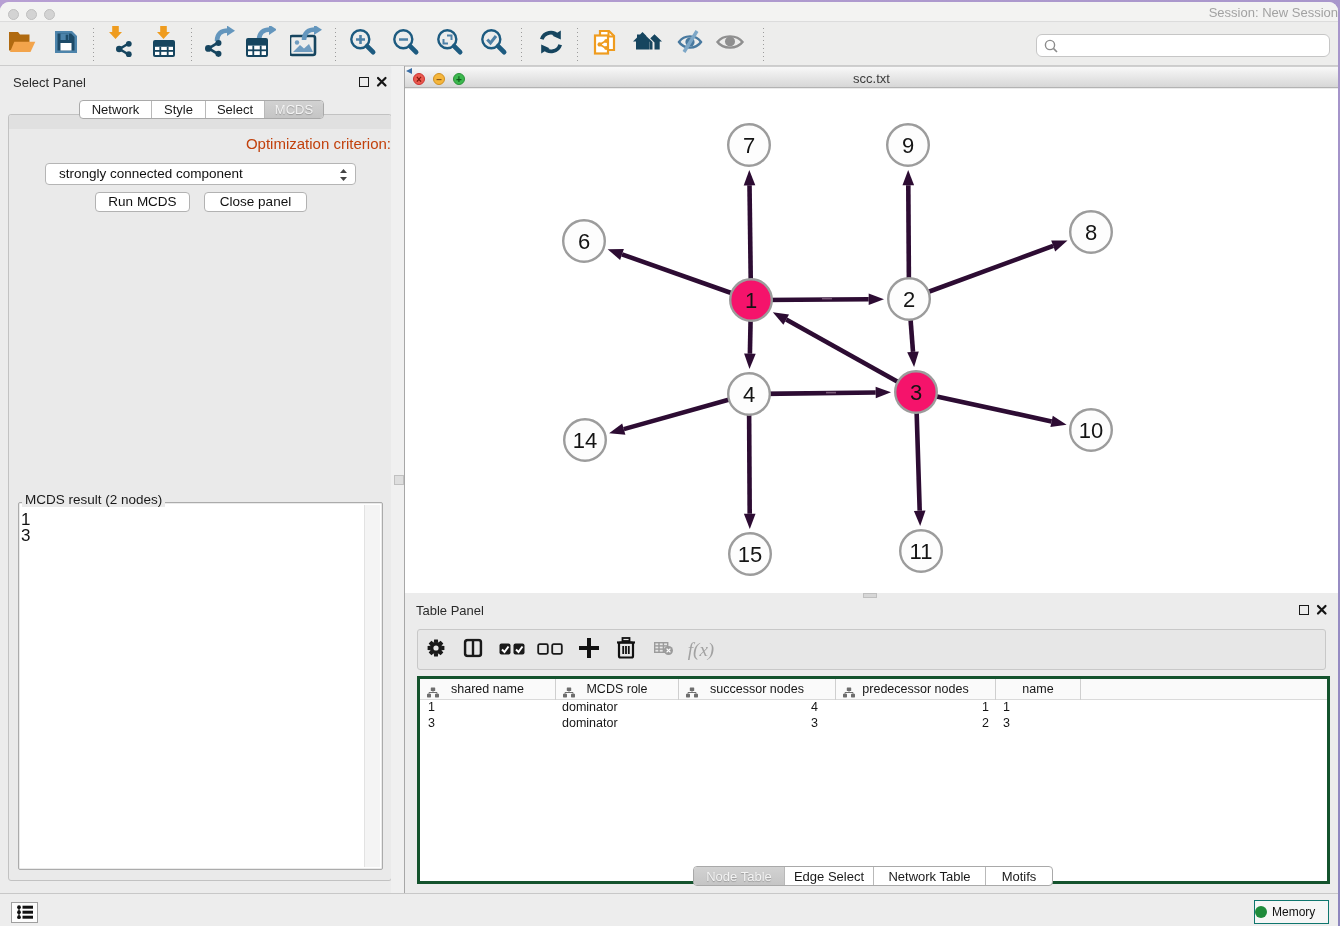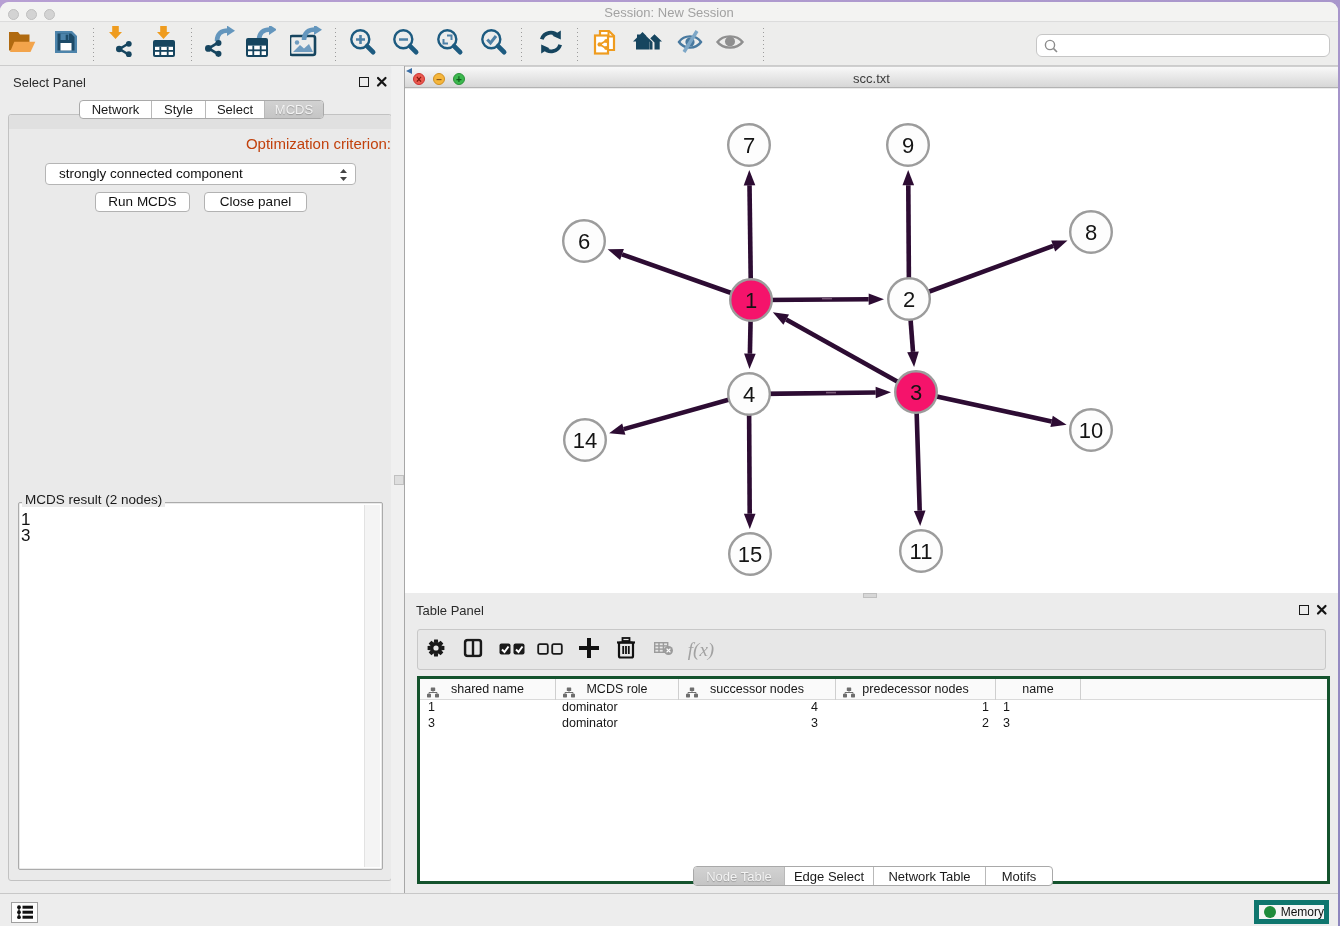--- a/index.html
+++ b/index.html
@@ -1,20 +1,20 @@
 <!DOCTYPE html>
 <html><head><meta charset="utf-8"><style>
 *{margin:0;padding:0;box-sizing:border-box}
 html,body{width:1340px;height:926px;overflow:hidden}
 body{font-family:"Liberation Sans",sans-serif;background:linear-gradient(160deg,#b79fd3 0%,#8d86be 100%);position:relative}
 #win{position:absolute;left:0;top:2px;width:1338px;height:924px;background:#ececec;border-radius:9px 9px 0 0;overflow:hidden}
 .abs{position:absolute}
 #titlebar{left:0;top:0;width:100%;height:20px;background:#f3f3f2;border-bottom:1px solid #dcdcdc}
 .light{position:absolute;top:7px;width:11px;height:11px;border-radius:50%;background:#d3d3d3;border:1px solid #bfbfbf}
-#wtitle{width:100%;text-align:center;font-size:13px;color:#a2a2a2;line-height:21px}
+#wtitle{width:100%;text-align:right;font-size:13px;color:#a2a2a2;line-height:21px}
 #toolbar{left:0;top:21px;width:100%;height:43px;background:#ededec;border-bottom:1px solid #cccccc}
 .tsep{position:absolute;top:5px;height:33px;width:1px;background-image:repeating-linear-gradient(to bottom,#9c9c9c 0 1px,transparent 1px 4px)}
 .ticon{position:absolute;top:50%;transform:translate(-50%,-50%)}
 #search{position:absolute;left:1036px;top:11px;width:294px;height:23px;background:#fff;border:1px solid #c6c6c6;border-radius:6px}
 #cpanel{left:0;top:64px;width:391px;height:827px}
 .ptitle{font-size:13px;color:#2b2b2b}
 .wicons{position:absolute;display:flex;gap:7px;align-items:center}
 .fbox{width:10px;height:10px;border:1.6px solid #1a1a1a}
 .tabs{position:absolute;display:flex;height:19px;z-index:5;border:1px solid #a9a9a9;border-radius:4px;overflow:hidden;background:#fff}
 .tab{font-size:13px;color:#1a1a1a;line-height:18px;text-align:center;border-right:1px solid #b9b9b9}
@@ -41,21 +41,21 @@
 #tptoolbar{position:absolute;left:12px;top:30px;width:909px;height:41px;background:#e7e7e7;border:1px solid #c8c8c8;border-radius:3px}
 .tpicon{position:absolute;top:50%;transform:translate(-50%,-50%)}
 #tablebox{position:absolute;left:12px;top:77px;width:913px;height:208px;background:#fff;border:3px solid #14532d}
 #thead{position:absolute;left:0;top:0;width:100%;height:21px;background:#fafafa;border-bottom:1px solid #dadada}
 .th{position:absolute;top:0;height:21px;border-right:1px solid #cfcfcf;font-size:12.5px;color:#161616;text-align:center;line-height:21px}
 .td{position:absolute;font-size:12.5px;color:#161616;height:16px;line-height:16px}
 .tree{position:absolute;top:5px}
 #btabs{bottom:5px}
 #statusbar{left:0;top:891px;width:100%;height:35px;background:#ededed;border-top:1px solid #c8c8c8}
 #listbtn{position:absolute;left:11px;top:8px;width:27px;height:21px;background:#fcfcfc;border:1px solid #9f9f9f;display:flex;align-items:center;justify-content:center}
-#membtn{position:absolute;right:9px;top:6px;width:75px;height:24px;background:#f6f6f6;border:5px solid #0f766e;font-size:12px;color:#111;display:flex;align-items:center;justify-content:flex-end;gap:5px}
+#membtn{position:absolute;right:9px;top:6px;width:75px;height:24px;background:#f6f6f6;border:1px solid #0f766e;font-size:12px;color:#111;display:flex;align-items:center;justify-content:flex-start;gap:5px}
 #memdot{width:12px;height:12px;border-radius:50%;background:#1f8b3b}
 </style></head><body>
 <div id="win">
     <div class="abs" id="titlebar">
       <div class="light" style="left:8px"></div>
       <div class="light" style="left:26px"></div>
       <div class="light" style="left:44px"></div>
       <div id="wtitle">Session: New Session</div>
     </div>
     <div class="abs" id="toolbar">

